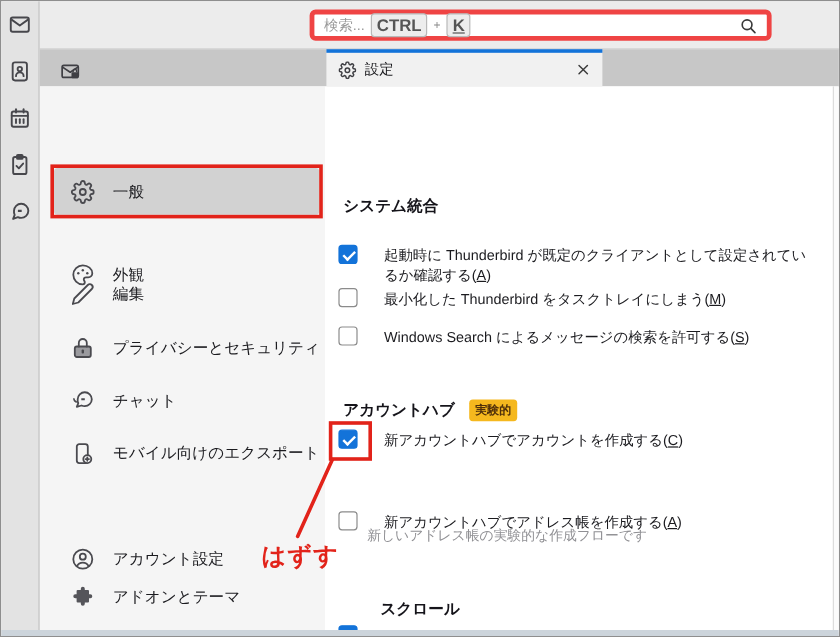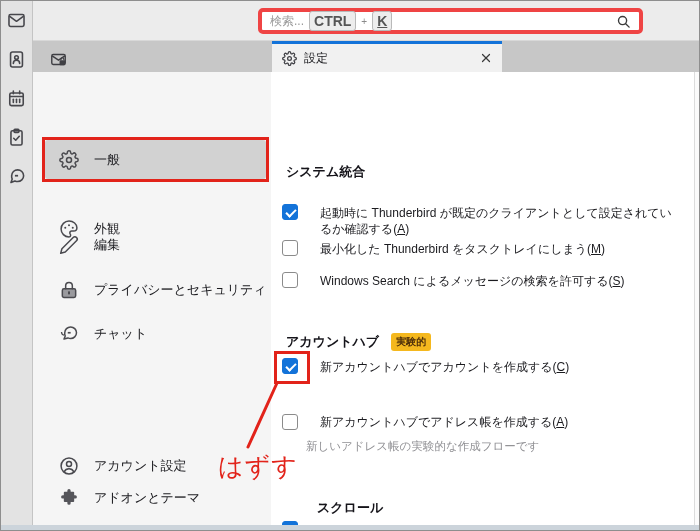--- a/index.html
+++ b/index.html
@@ -63,21 +63,21 @@
   .cb.checked{ background:var(--accent,#1373d9); border-color:var(--accent,#1373d9); }
   .cb.checked::after{ content:""; position:absolute; left:3px; top:3.5px;
     width:8px; height:4px; border-left:2px solid #fff; border-bottom:2px solid #fff;
     transform:rotate(-45deg); }
   .desc{ position:absolute; font-size:11.5px; color:#909094; }
   
   .redbox-cb{ position:absolute; left:273px; top:350px; width:36px; height:33px;
     border:3px solid var(--annotation,#e2231a); z-index:6; }
   .red-line{ position:absolute; left:240px; top:378px; z-index:6; }
   .red-text{ position:absolute; left:217px; top:449px; z-index:6;
-    font-size:25px; font-weight:normal; letter-spacing:1px; color:var(--annotation,#e2231a); }
+    font-size:20px; font-weight:bold; letter-spacing:1px; color:var(--annotation,#e2231a); }
   
   .footband{ position:absolute; left:0; bottom:0; width:100%; height:5px;
     background:#ccd4db; z-index:4; }
   svg{ display:block; }
 </style>
 </head>
 <body>
 
 <div id="screen">
 
@@ -212,20 +212,31 @@
     <span class="nav-icon">
       <svg width="20" height="20" viewBox="0 0 24 24" fill="none" stroke="#4a4a4f" stroke-width="1.8" stroke-linejoin="round">
         <path d="M21 10.5a7 7 0 0 1-7.1 6.9 7.5 7.5 0 0 1-3.2-.7L6 18l1.5-3.6a6.6 6.6 0 0 1-.6-3.9A7 7 0 0 1 21 10.5z"></path>
         <path d="M6 13.5c-1.5-.5-3-2-3-4" stroke-width="1.5"></path>
         <line x1="10.5" y1="10.5" x2="14" y2="10.5" stroke-width="2"></line>
       </svg>
     </span>
     <span>チャット</span>
   </div>
 
+  <div class="nav-row" style="top:359px;">
+    <span class="nav-icon">
+      <svg width="20" height="20" viewBox="0 0 24 24" fill="none" stroke="#4a4a4f" stroke-width="1.8" stroke-linecap="round" stroke-linejoin="round">
+        <rect x="6" y="2.5" width="11" height="19" rx="2.5"></rect>
+        <circle cx="16.5" cy="17.5" r="4" fill="#f5f5f5"></circle>
+        <line x1="16.5" y1="15.8" x2="16.5" y2="19.2"></line>
+          <line x1="14.8" y1="17.5" x2="18.2" y2="17.5"></line>
+      </svg>
+    </span>
+    <span>モバイル向けのエクスポート</span>
+  </div>
 
   <div class="nav-row" style="top:447px;">
     <span class="nav-icon">
       <svg width="20" height="20" viewBox="0 0 24 24" fill="none" stroke="#4a4a4f" stroke-width="1.8" stroke-linecap="round" stroke-linejoin="round">
         <circle cx="12" cy="12" r="9.5"></circle>
           <circle cx="12" cy="9.5" r="3"></circle>
         <path d="M6.2 19a6.5 6.5 0 0 1 11.6 0"></path>
       </svg>
     </span>
     <span>アカウント設定</span>
@@ -263,21 +274,21 @@
     <div class="sec-title" style="left:15px; top:261px;">
       <span>アカウントハブ</span>
       <span class="badge">実験的</span>
     </div>
 
     <div class="opt" style="left:11px; top:286px; width:400px;">
       <span class="cb checked"></span>
       <span class="lbl"><span>新アカウントハブでアカウントを作成する(</span><span class="ak">C</span><span>)</span></span>
     </div>
 
-    <div class="opt" style="left:11px; top:341px; width:400px;align-items:flex-end;">
+    <div class="opt" style="left:11px; top:354px; width:400px;">
       <span class="cb"></span>
       <span class="lbl"><span>新アカウントハブでアドレス帳を作成する(</span><span class="ak">A</span><span>)</span></span>
     </div>
     <div class="desc" style="left:35px; top:367px;">新しいアドレス帳の実験的な作成フローです</div>
 
     <div class="sec-title" style="left:15px; top:427px;margin-left:31px;">
       <span>スクロール</span>
     </div>
     <span class="cb checked" style="position:absolute; left:11px; top:449px;"></span>
   </div>

